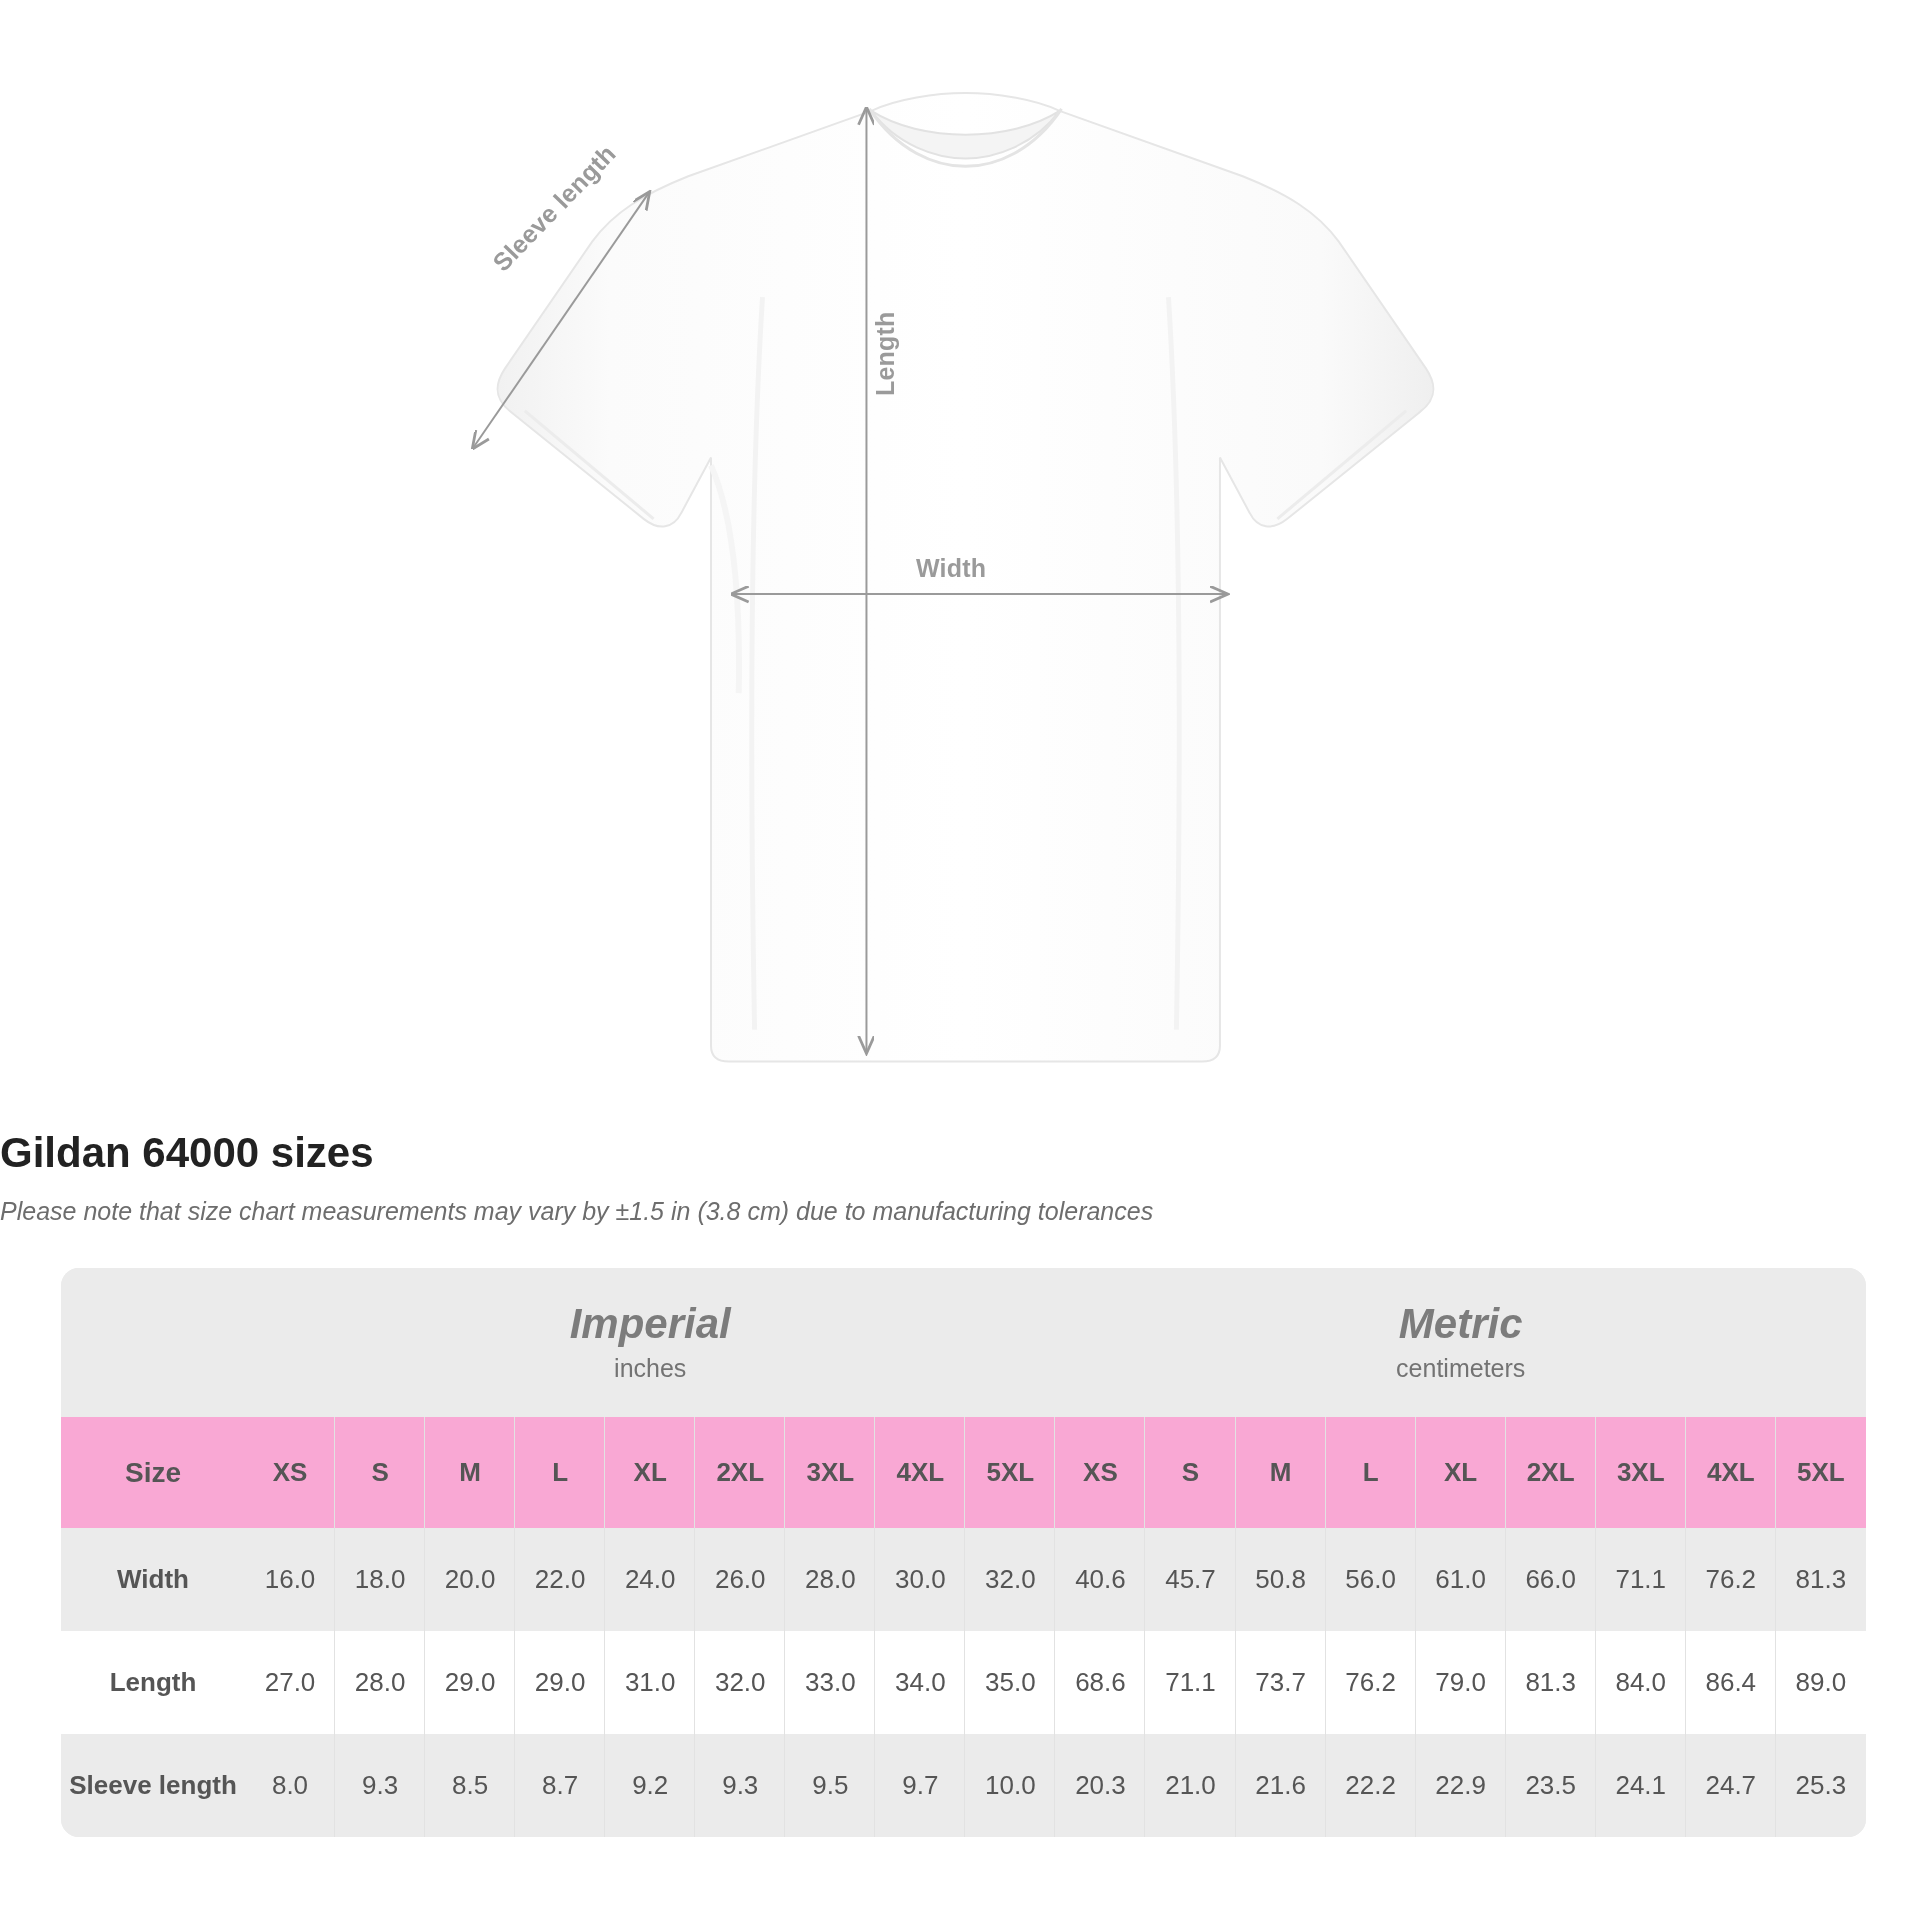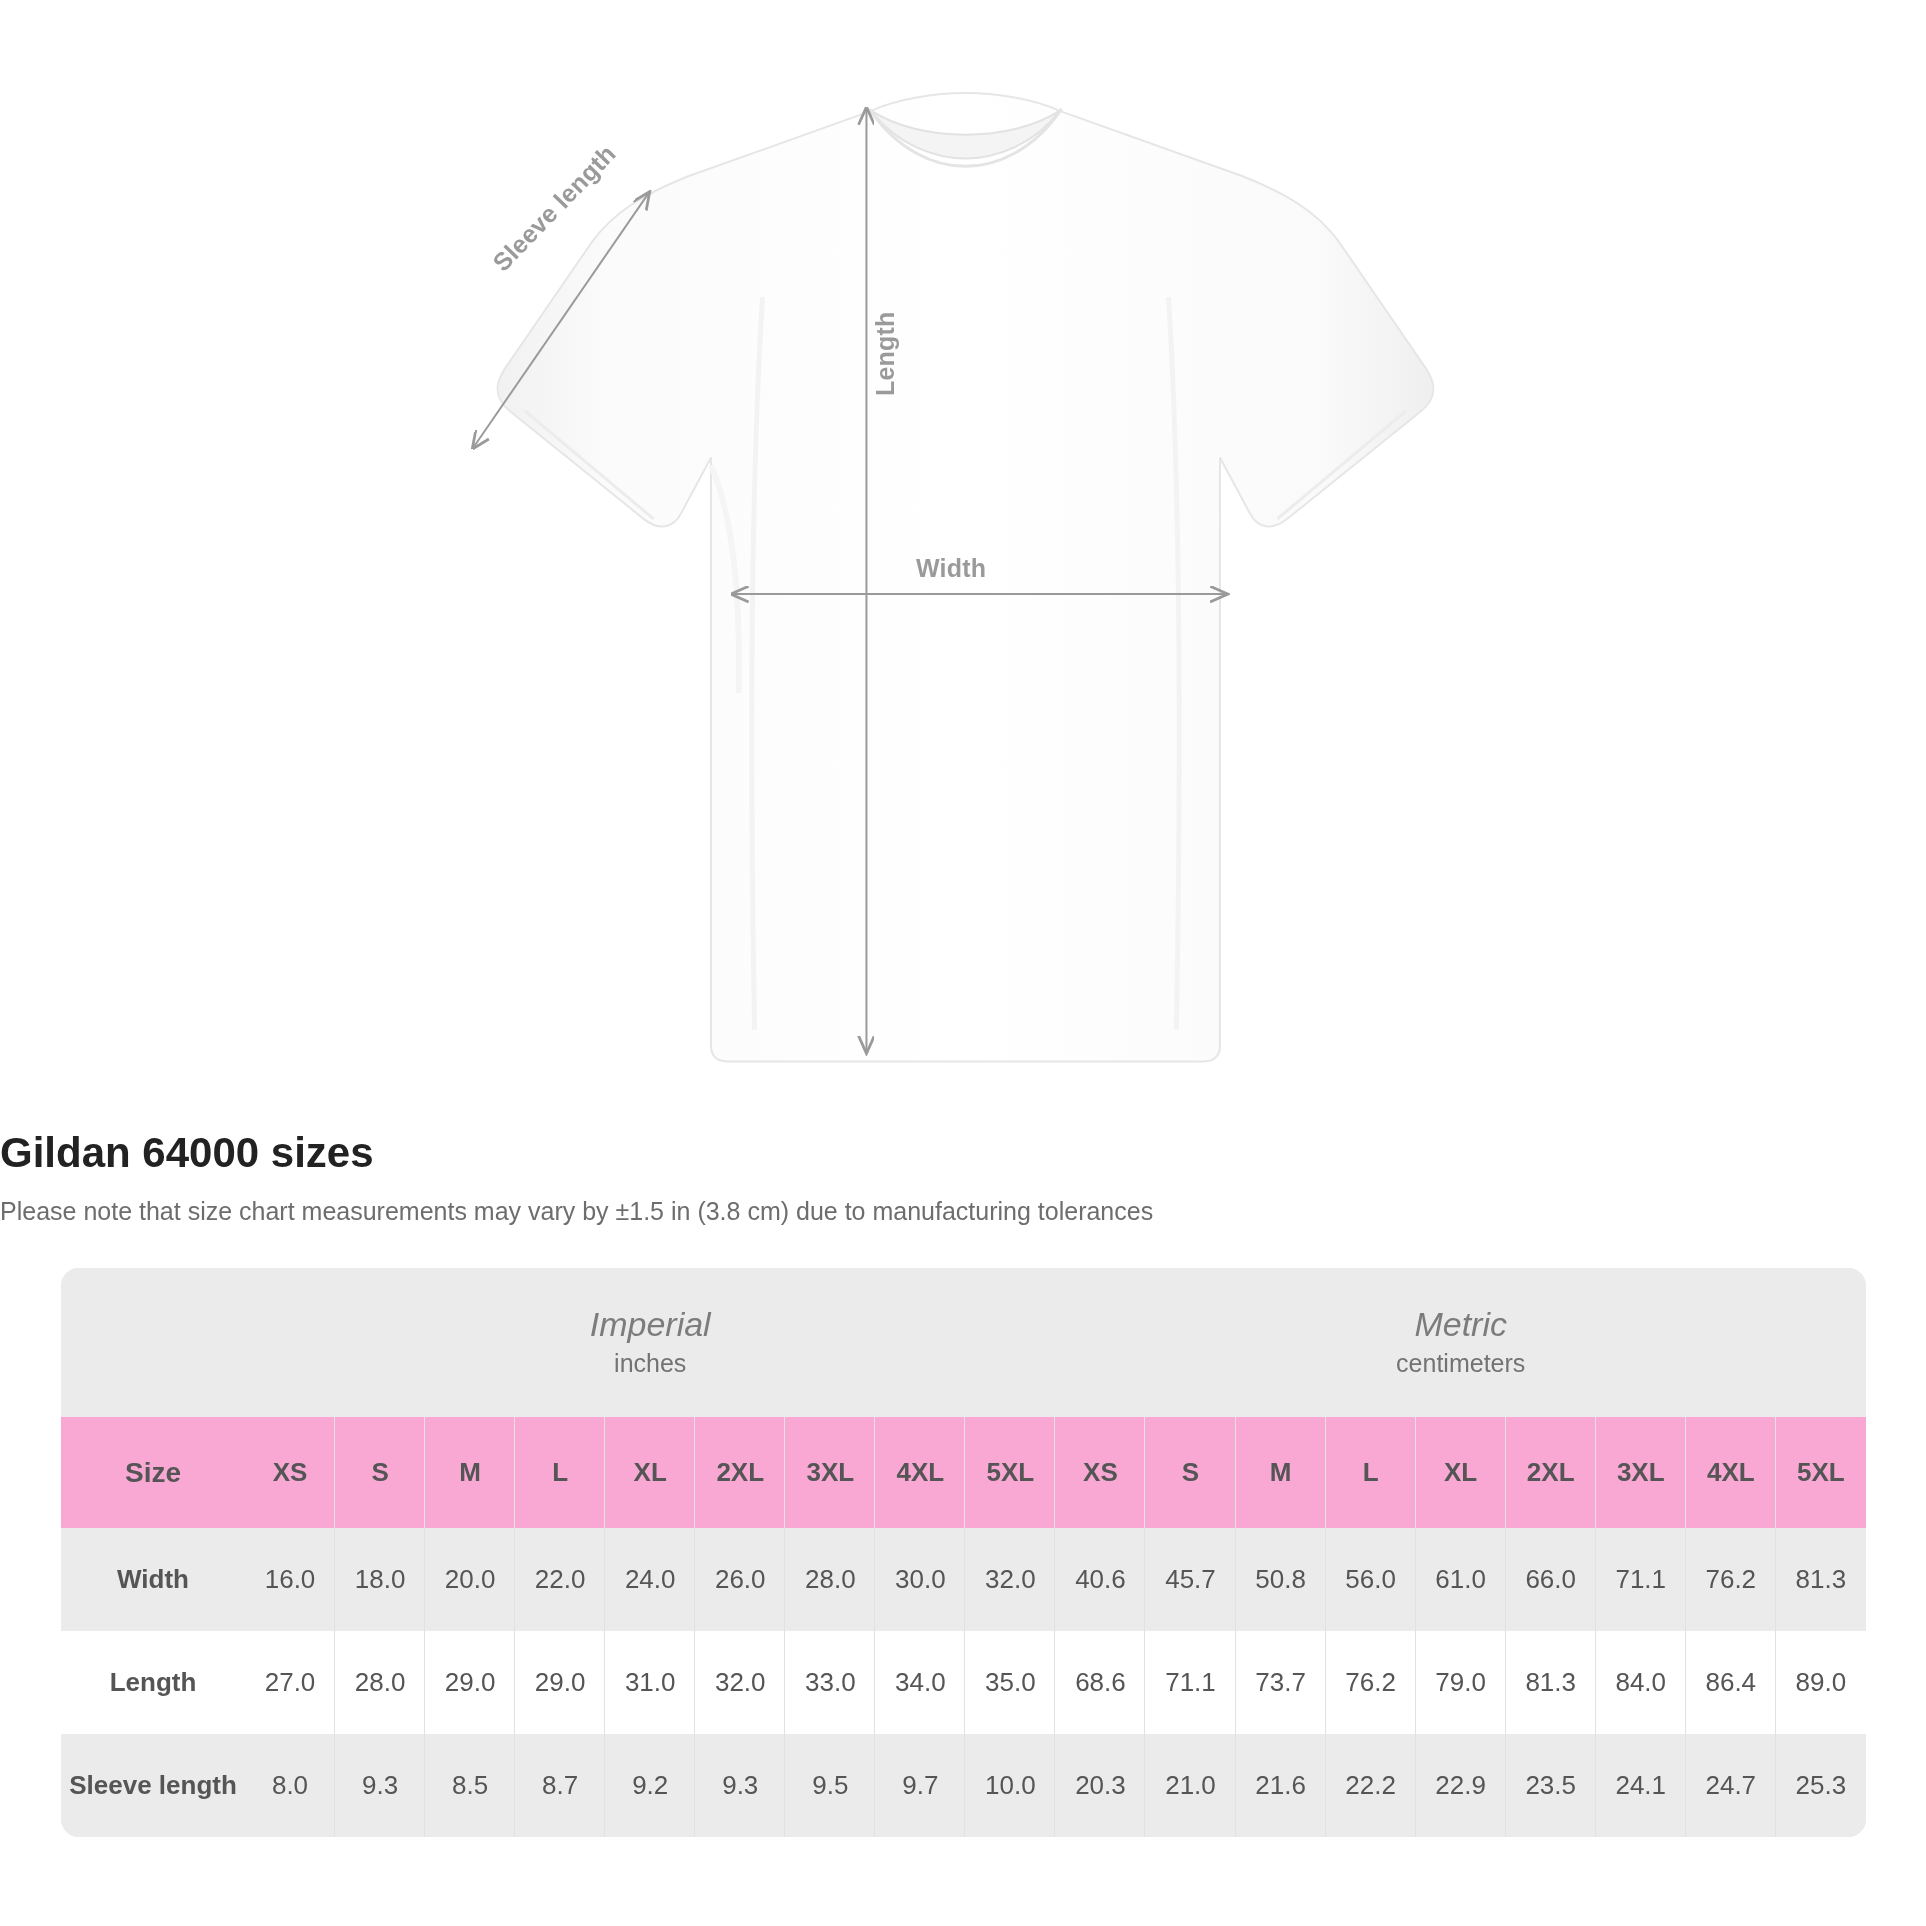--- a/index.html
+++ b/index.html
@@ -57,20 +57,21 @@
     margin-top: 20px;
   }
   .chart-title {
     font-size: 42px;
     font-weight: bold;
     color: #222222;
     margin: 0 0 20px 0;
   }
   .chart-note {
     font-size: 25px;
+    font-style: italic;
     color: #6d6d6d;
     margin: 0;
   }
 
   
   .table-wrap {
     margin: 42px 61px 0 61px;
     border-radius: 18px;
     overflow: hidden;
     background: #ebebeb;
@@ -86,22 +87,22 @@
     font-size: 26px;
     color: #555555;
     padding: 0;
     border: none;
   }
   .unit-row th {
     height: 149px;
     background: #ebebeb;
   }
   .unit-title {
-    font-size: 34px;
-    font-weight: normal;
+    font-size: 42px;
+    font-weight: bold;
     font-style: italic;
     color: #7c7c7c;
     line-height: 1.25;
   }
   .unit-sub {
     font-size: 25px;
     font-weight: normal;
     color: #737373;
     line-height: 1.5;
   }

